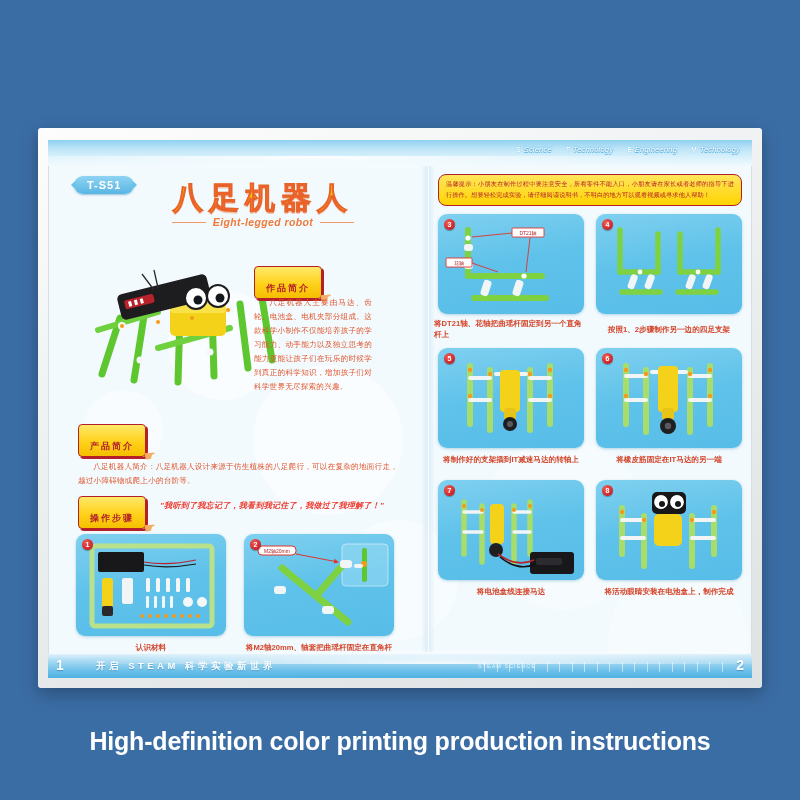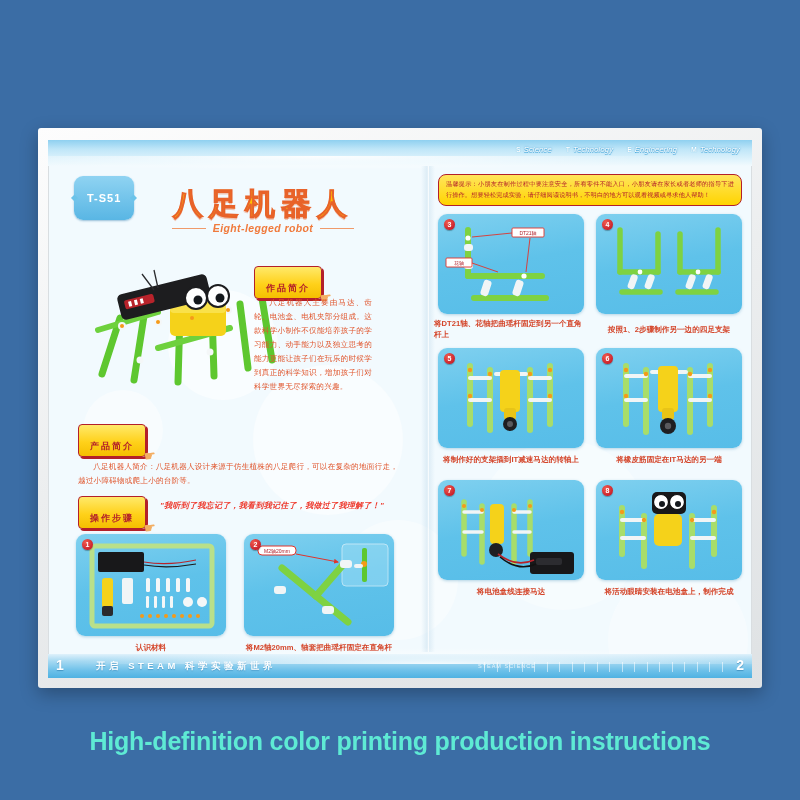--- a/index.html
+++ b/index.html
@@ -62,31 +62,31 @@
   }
 
   
   .left-page { position:absolute; left:0; top:26px; width:380px; height:calc(100% - 26px); }
   .right-page { position:absolute; left:380px; top:26px; width:324px; height:calc(100% - 26px); }
 
   .code-badge {
     position:absolute; left:26px; top:10px;
     background: linear-gradient(180deg,#8fd3f2 0%, #59b6e4 100%);
     color:#ffffff; font-size:11px; font-weight:bold; letter-spacing:1px;
-    padding:16px 13px; border-radius:9px;
+    padding:3px 13px; border-radius:9px;
     box-shadow: 0 1px 2px rgba(40,120,170,.45);
   }
   .code-badge:before, .code-badge:after{
     content:""; position:absolute; top:50%; width:5px;height:5px;
     background:#6cc3e9; transform:translateY(-50%) rotate(45deg);
   }
   .code-badge:before{ left:-2px; }
   .code-badge:after{ right:-2px; }
 
-  .title-block { position:absolute; left:90px; top:16px; width:250px; text-align:center;margin-top:6px; }
+  .title-block { position:absolute; left:90px; top:16px; width:250px; text-align:center; }
   .title-cn {
     font-size:30px; font-weight:bold; letter-spacing:6px;
     color:#ffc000;
     -webkit-text-stroke: 1px #e8622a;
     text-shadow: 0 2px 0 rgba(232,98,42,.35);
     line-height:1.08;
   }
   .title-en {
     margin-top:2px; font-size:10.5px; font-weight:bold; font-style:italic;
     color:#f07a3c; letter-spacing:.4px;
@@ -177,21 +177,21 @@
   .footer-faint {
     position:absolute; left:430px; top:9px;
     font-size:5.5px; letter-spacing:1px; color:rgba(255,255,255,.78);
   }
   .ruler { position:absolute; right:18px; top:8px; width:250px; height:10px; display:flex; gap:0; }
   .ruler i { flex:1; border-left:1px solid rgba(255,255,255,.55); height:100%; }
 
   
   .caption {
     position:absolute; left:0; bottom:44px; width:100%;
-    text-align:center; color:#5eead4;
+    text-align:center; color:#ffffff;
     font-size:25px; font-weight:bold; letter-spacing:-.2px;
   }
 </style>
 </head>
 <body>
 
 <div class="photo-frame">
   <div class="page-sheet">
 
     <div class="blob" style="left:120px;top:150px;width:110px;height:110px;opacity:.55;"></div>

